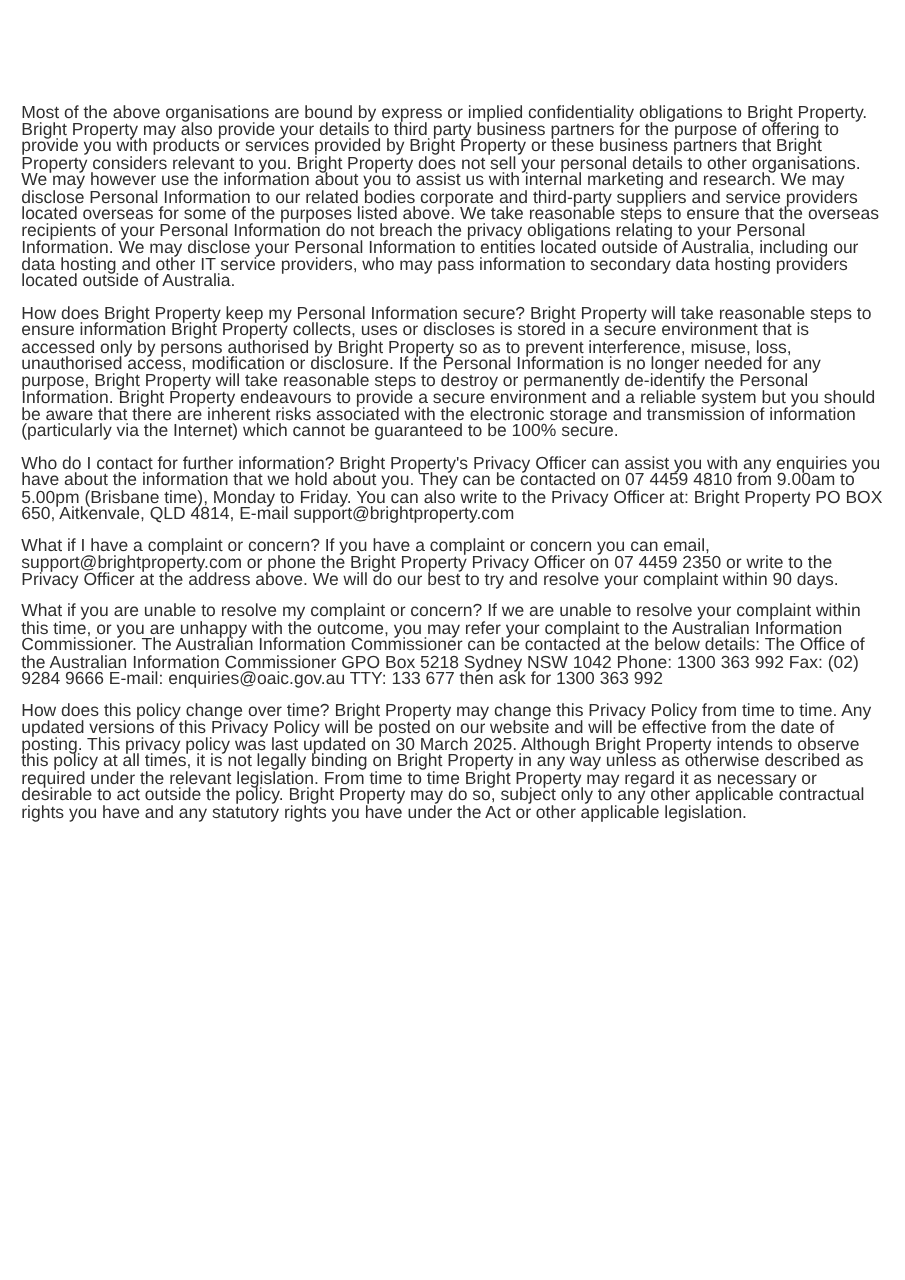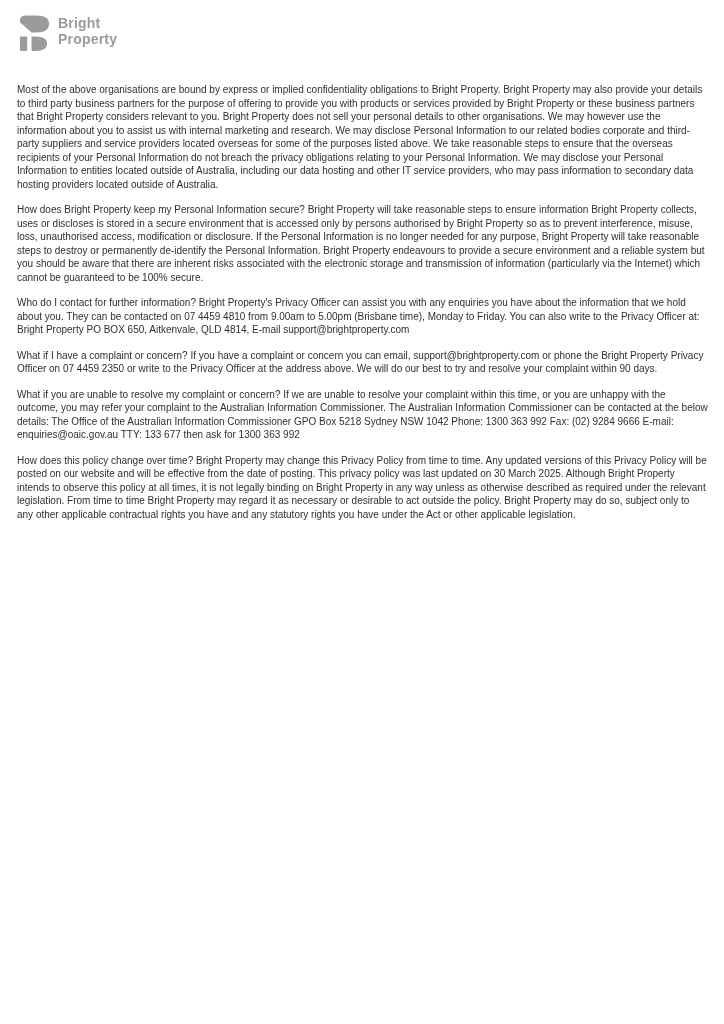--- a/index.html
+++ b/index.html
@@ -39,21 +39,21 @@
     color: #9b9b9b;
     padding-top: 2px;
   }
   
   .policy-body {
     position: absolute;
     top: 83px;
     left: 17px;
     width: 691px;
     color: #2f2f2f;
-    font-size: 10px;
+    font-size: 14px;
     line-height: 13.5px;
     text-align: left;
   }
   .policy-body p {
     margin: 0 0 12px 0;
   }
   
   .footer {
     position: absolute;
     top: 1030px;
@@ -61,33 +61,20 @@
     font-size: 11.5px;
     font-weight: 700;
     color: #111111;
   }
 </style>
 </head>
 <body>
 
 <div class="page">
 
-  <div class="header">
-    <svg class="logo-mark" viewBox="0 0 34 38" xmlns="http://www.w3.org/2000/svg">
-      <g fill="#9b9b9b">
-        <path d="M3 8.5 L3 7 Q3 1.5 9 1.5 L20 1.5 Q33 1.5 33 10 Q33 19 20 19 L15 19 Z"></path>
-        <rect x="3" y="23" width="7.5" height="15" rx="0.8"></rect>
-        <path d="M15 23 L19 23 Q31 23 31 30.5 Q31 38 19 38 L15 38 Z"></path>
-      </g>
-    </svg>
-    <div class="brand-text">
-      <span>Bright</span>
-      <span>Property</span>
-    </div>
-  </div>
 
   <div class="policy-body">
     <p>Most of the above organisations are bound by express or implied confidentiality obligations to Bright Property. Bright Property may also provide your details to third party business partners for the purpose of offering to provide you with products or services provided by Bright Property or these business partners that Bright Property considers relevant to you. Bright Property does not sell your personal details to other organisations. We may however use the information about you to assist us with internal marketing and research. We may disclose Personal Information to our related bodies corporate and third-party suppliers and service providers located overseas for some of the purposes listed above. We take reasonable steps to ensure that the overseas recipients of your Personal Information do not breach the privacy obligations relating to your Personal Information. We may disclose your Personal Information to entities located outside of Australia, including our data hosting and other IT service providers, who may pass information to secondary data hosting providers located outside of Australia.</p>
     <p>How does Bright Property keep my Personal Information secure? Bright Property will take reasonable steps to ensure information Bright Property collects, uses or discloses is stored in a secure environment that is accessed only by persons authorised by Bright Property so as to prevent interference, misuse, loss, unauthorised access, modification or disclosure. If the Personal Information is no longer needed for any purpose, Bright Property will take reasonable steps to destroy or permanently de-identify the Personal Information. Bright Property endeavours to provide a secure environment and a reliable system but you should be aware that there are inherent risks associated with the electronic storage and transmission of information (particularly via the Internet) which cannot be guaranteed to be 100% secure.</p>
     <p>Who do I contact for further information? Bright Property's Privacy Officer can assist you with any enquiries you have about the information that we hold about you. They can be contacted on 07 4459 4810 from 9.00am to 5.00pm (Brisbane time), Monday to Friday. You can also write to the Privacy Officer at: Bright Property PO BOX 650, Aitkenvale, QLD 4814, E-mail support@brightproperty.com</p>
     <p>What if I have a complaint or concern? If you have a complaint or concern you can email, support@brightproperty.com or phone the Bright Property Privacy Officer on 07 4459 2350 or write to the Privacy Officer at the address above. We will do our best to try and resolve your complaint within 90 days.</p>
     <p>What if you are unable to resolve my complaint or concern? If we are unable to resolve your complaint within this time, or you are unhappy with the outcome, you may refer your complaint to the Australian Information Commissioner. The Australian Information Commissioner can be contacted at the below details: The Office of the Australian Information Commissioner GPO Box 5218 Sydney NSW 1042 Phone: 1300 363 992 Fax: (02) 9284 9666 E-mail: enquiries@oaic.gov.au TTY: 133 677 then ask for 1300 363 992</p>
     <p>How does this policy change over time? Bright Property may change this Privacy Policy from time to time. Any updated versions of this Privacy Policy will be posted on our website and will be effective from the date of posting. This privacy policy was last updated on 30 March 2025. Although Bright Property intends to observe this policy at all times, it is not legally binding on Bright Property in any way unless as otherwise described as required under the relevant legislation. From time to time Bright Property may regard it as necessary or desirable to act outside the policy. Bright Property may do so, subject only to any other applicable contractual rights you have and any statutory rights you have under the Act or other applicable legislation.</p>
   </div>
 

